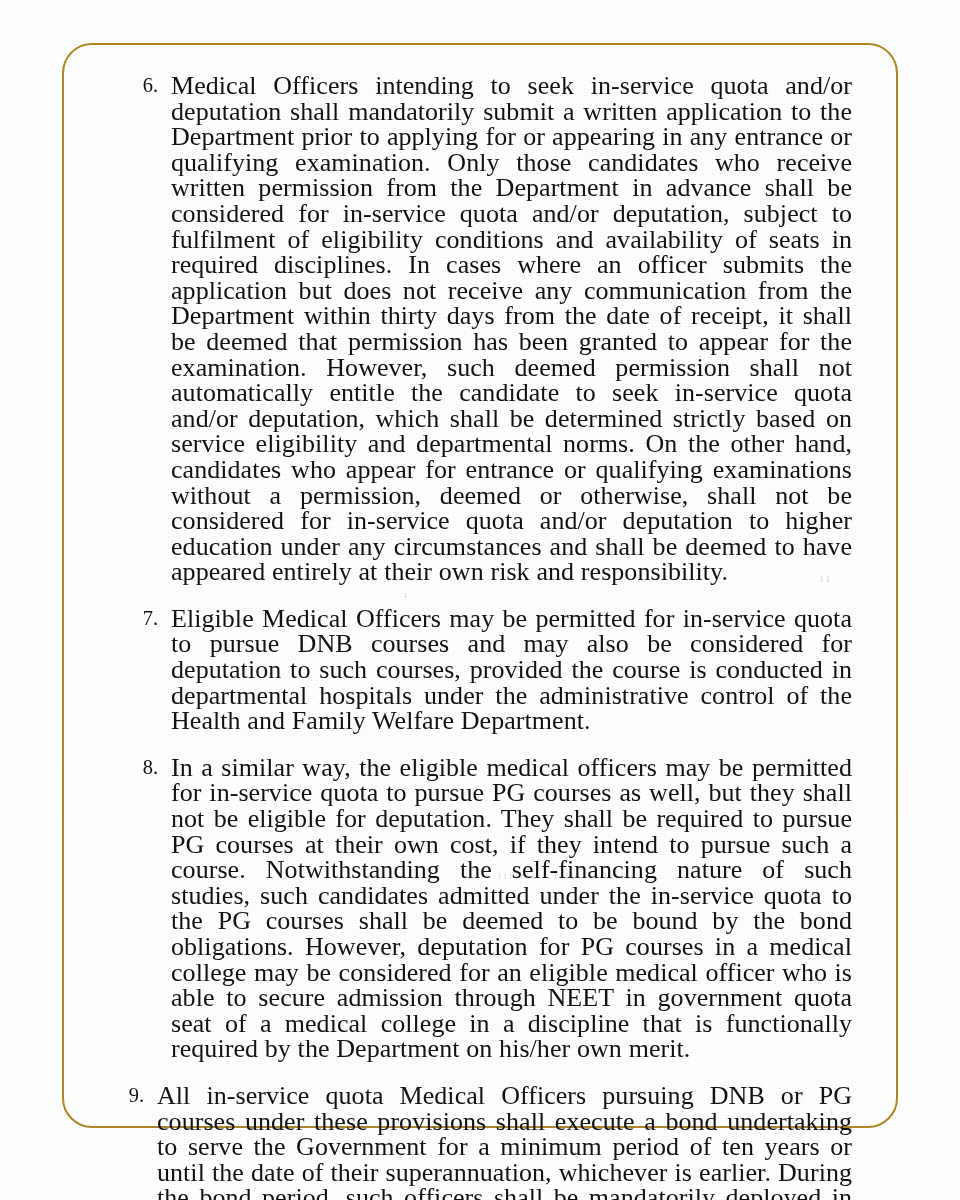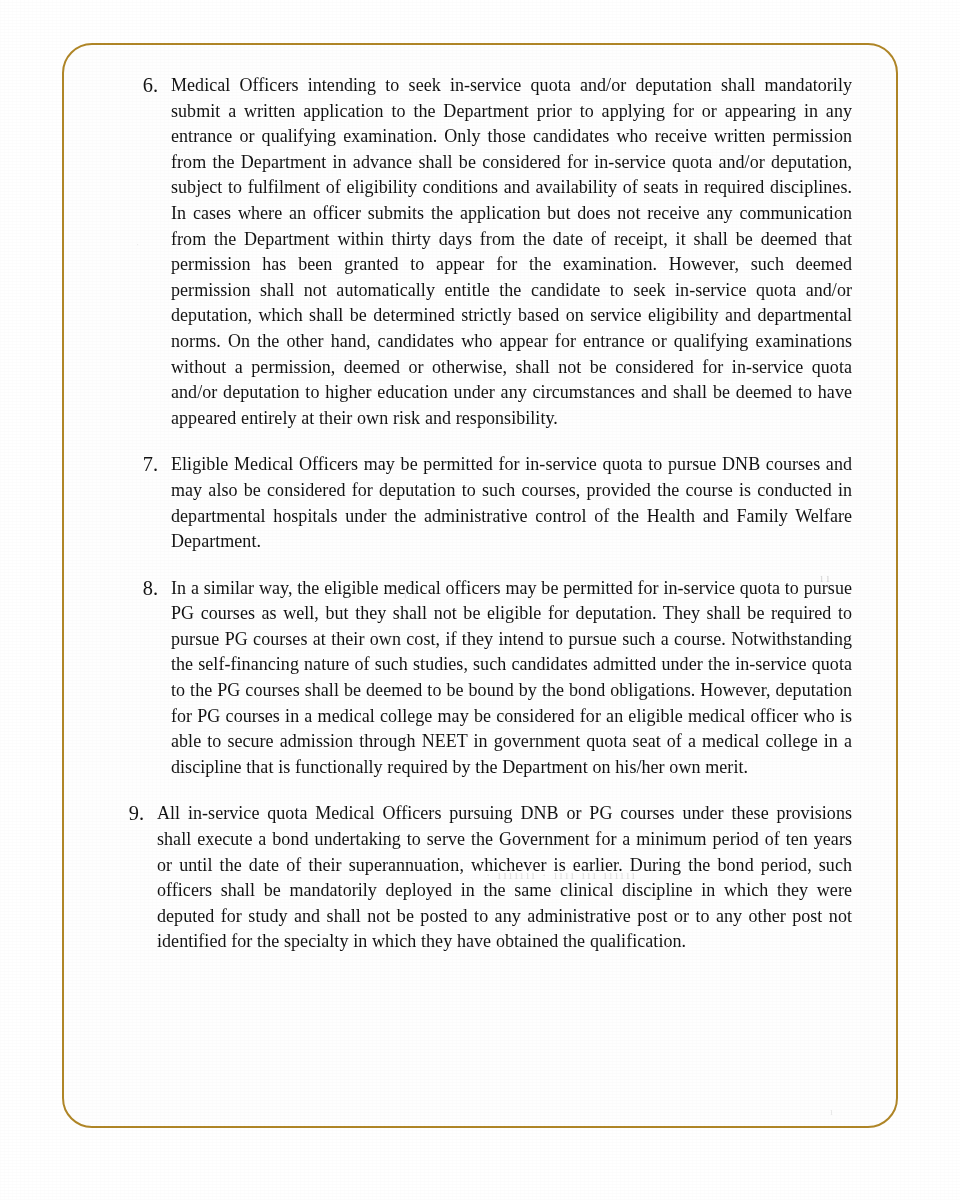--- a/index.html
+++ b/index.html
@@ -71,21 +71,21 @@
     width: 34px;
     text-align: right;
     font-size: 20.4px;
     line-height: 25.6px;
     color: #141414;
     font-family: "Liberation Serif", "DejaVu Serif", serif;
   }
 
   .clause-text {
     display: block;
-    font-size: 18px;
+    font-size: 26px;
     line-height: 25.6px;
     text-align: justify;
     text-justify: inter-word;
     color: #131313;
     letter-spacing: 0.05px;
     word-spacing: 0.2px;
     hyphens: none;
   }
   .clause-text:last-line { text-align: left; }
 

